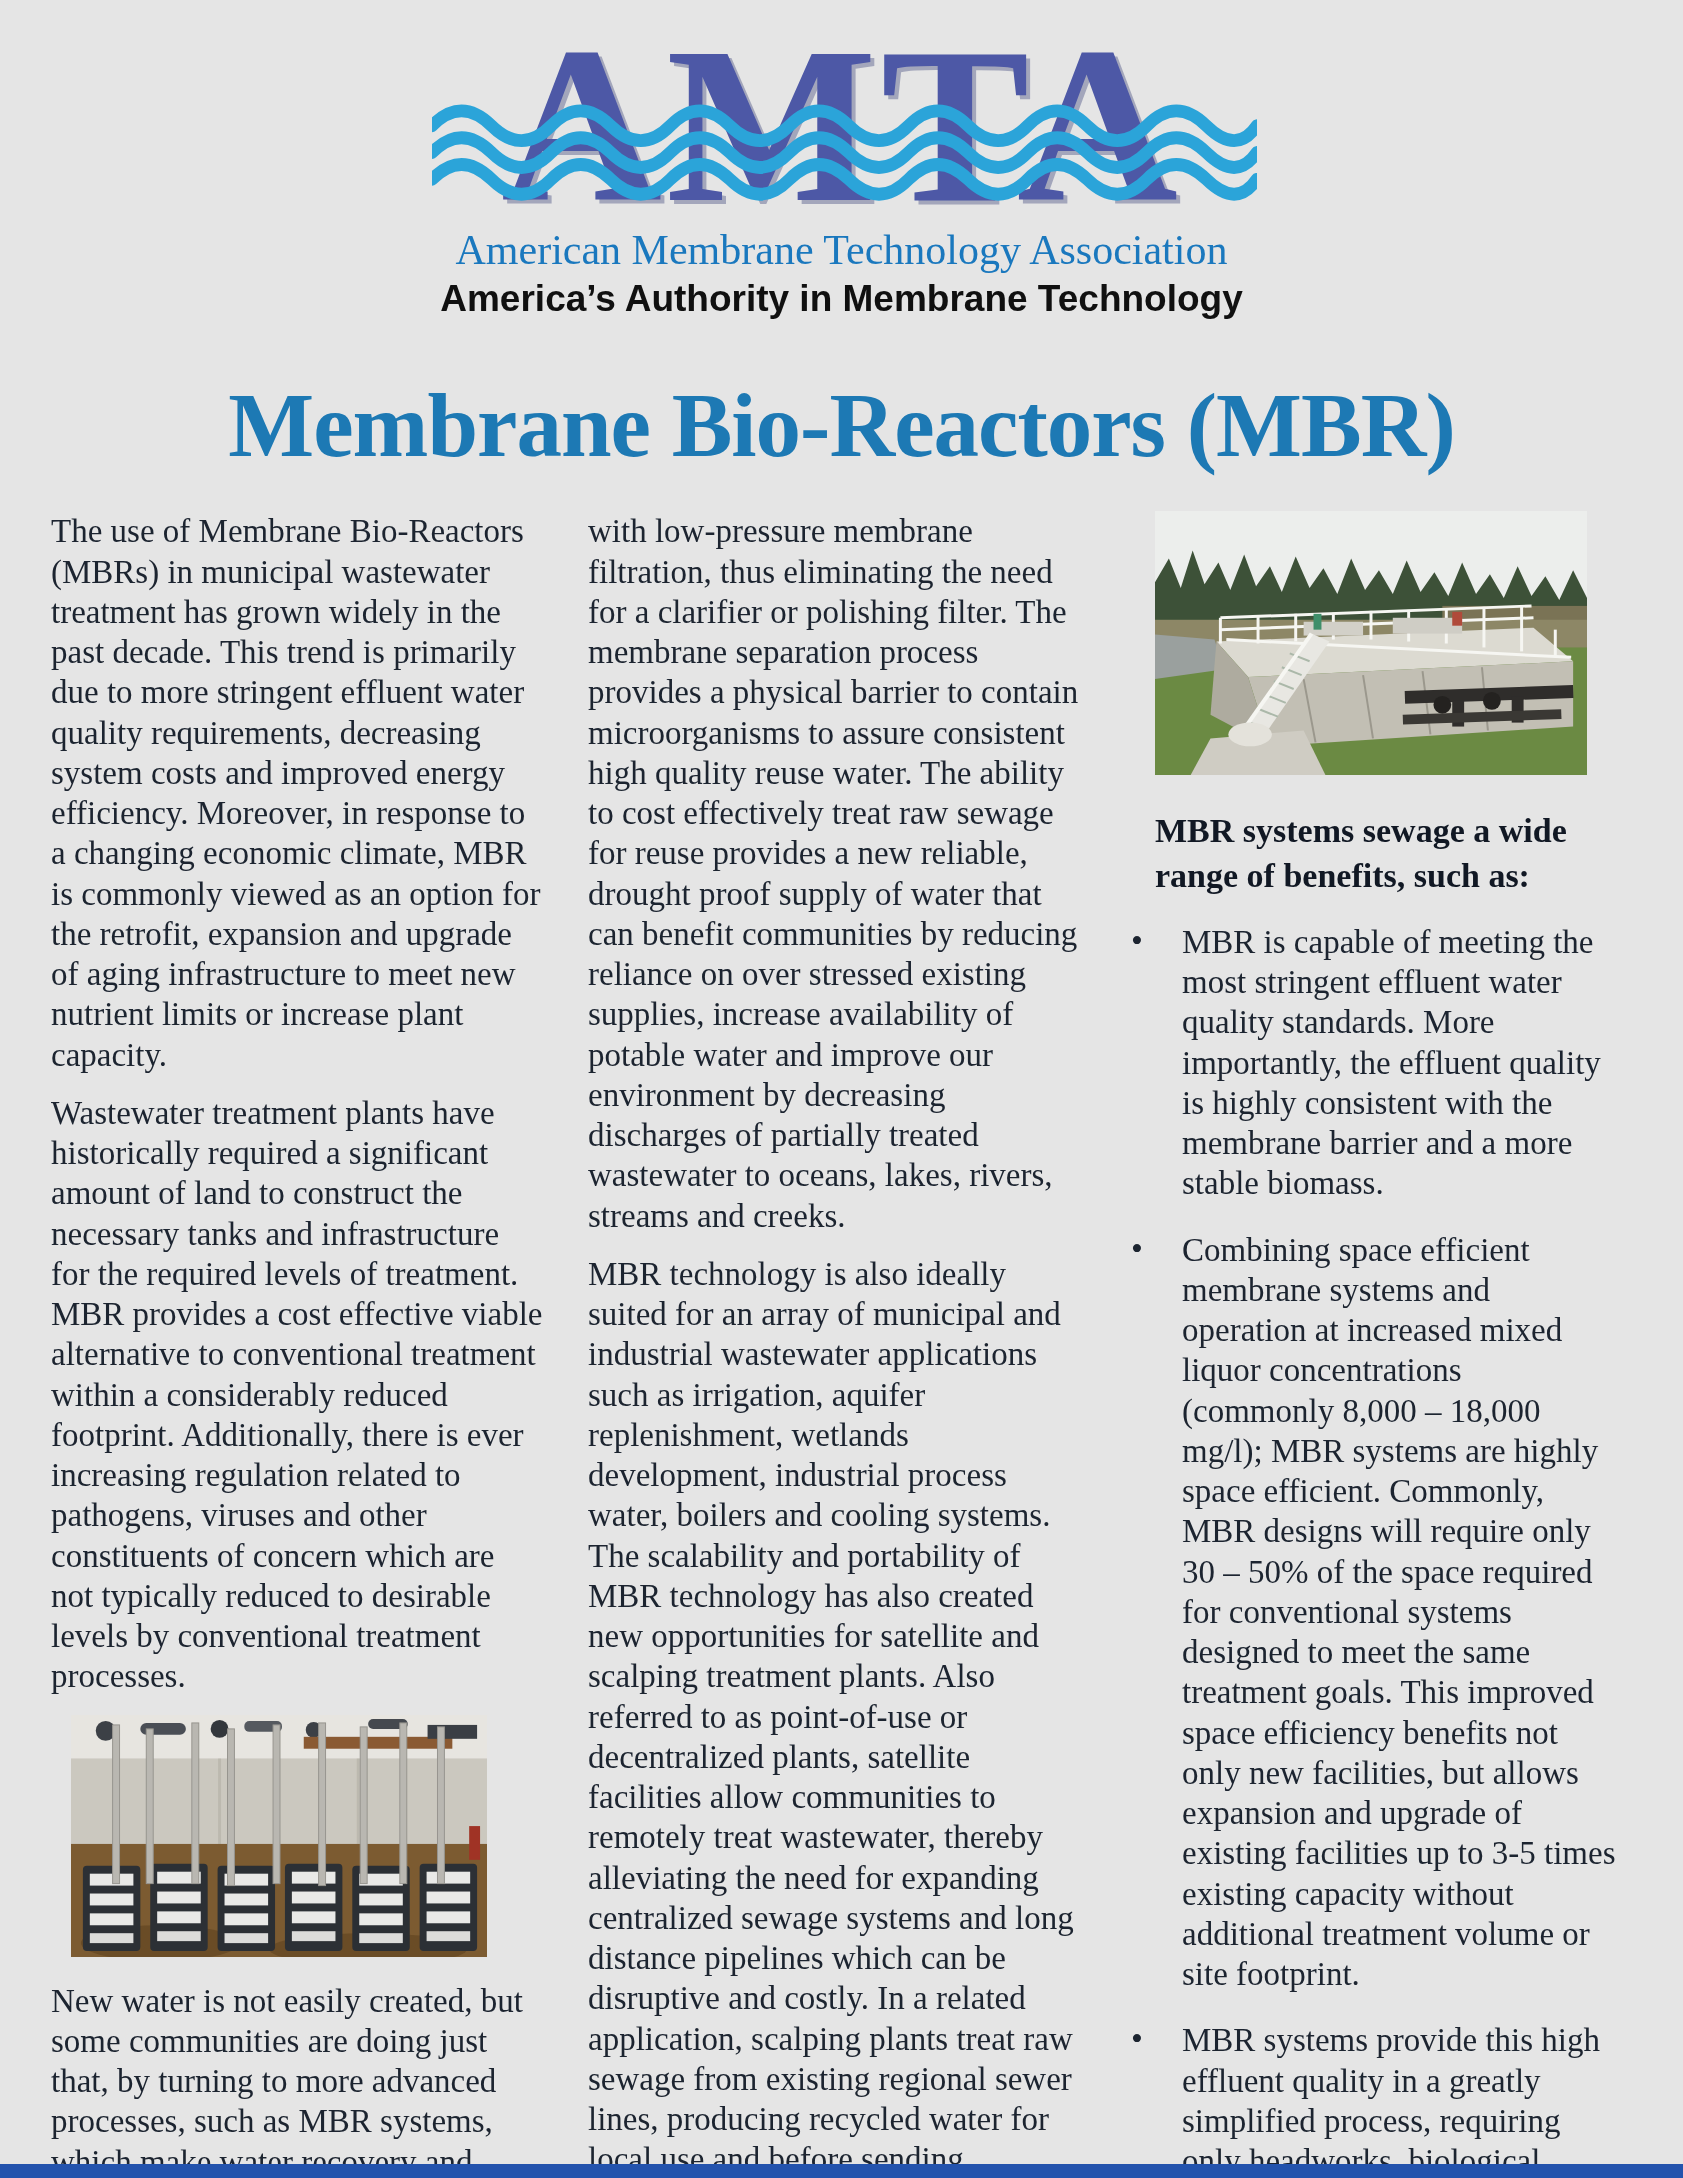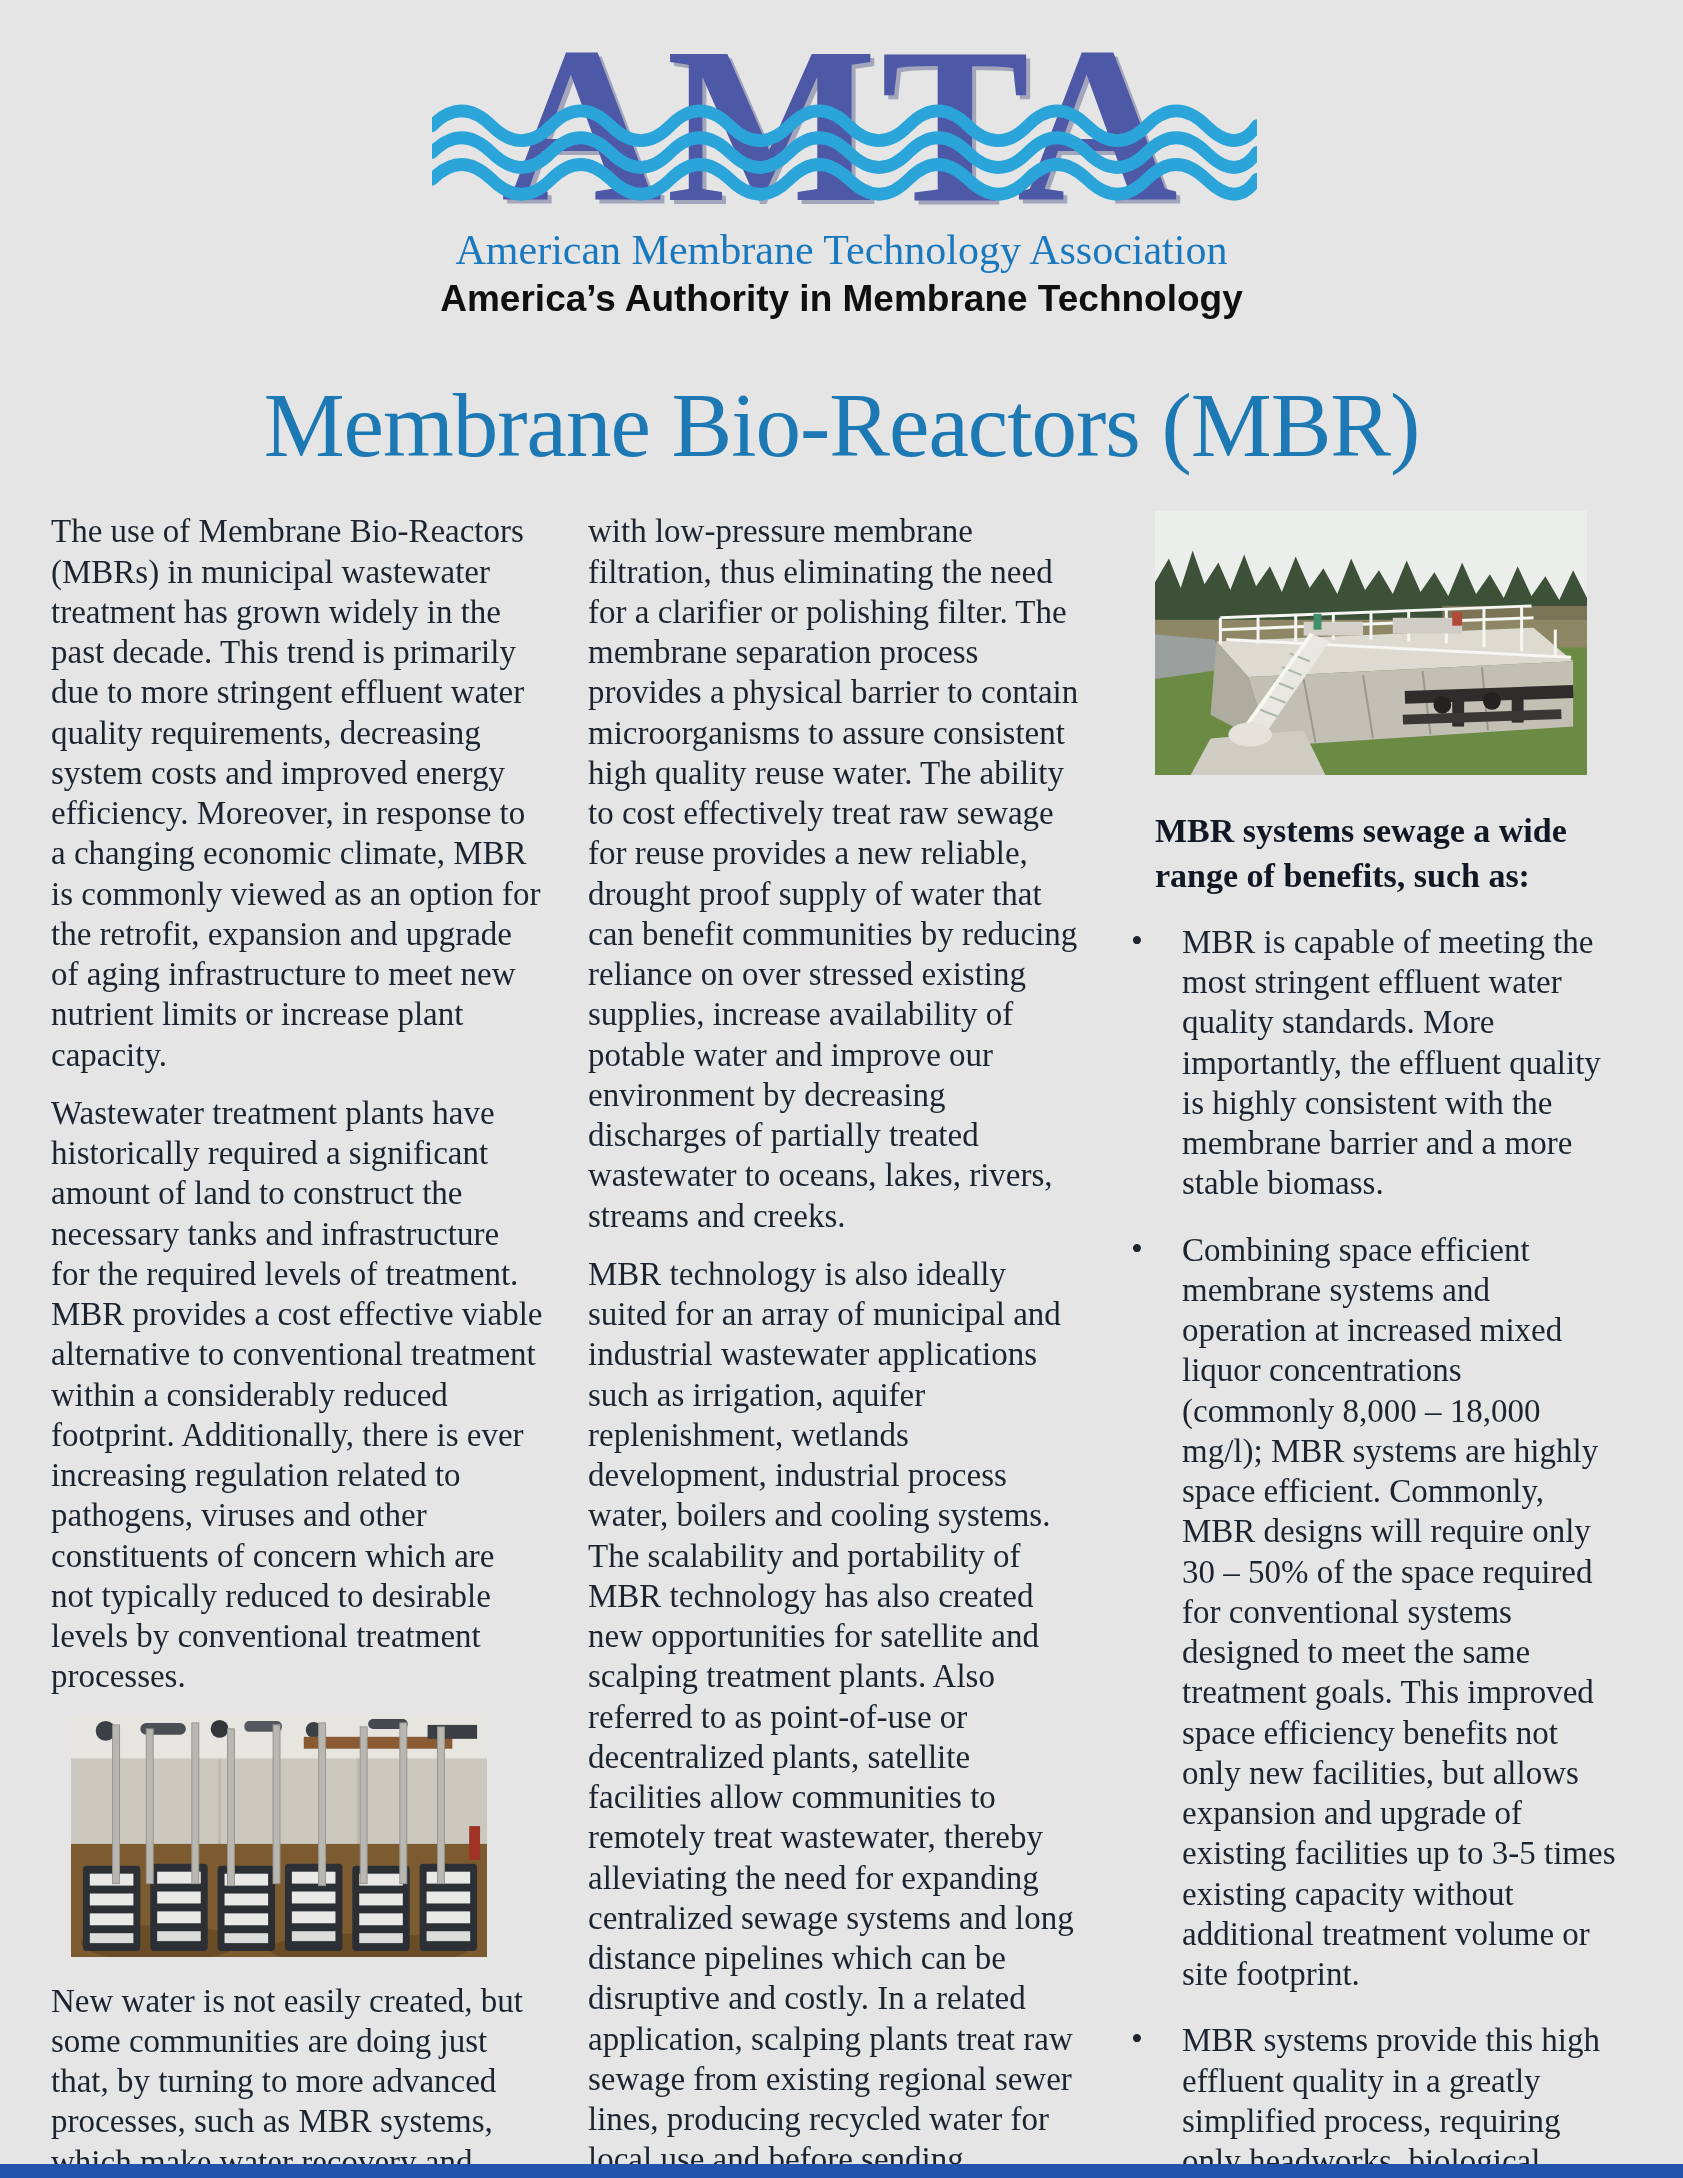--- a/index.html
+++ b/index.html
@@ -36,21 +36,21 @@
   .tagline{
     font-family:"Liberation Sans", sans-serif;
     font-weight:bold; font-size:37px; color:#101010;
     margin-top:8px; line-height:1.05;
   }
   
   .page-title{
     margin-top:59px;
     text-align:center;
     font-family:"Liberation Serif", serif;
-    font-weight:normal;
+    font-weight:bold;
     font-size:91px;
     color:#1d79b4;
     line-height:1.05;
     letter-spacing:-1px;
   }
   
   .columns{
     display:flex; gap:45px;
     padding:0 51px; margin-top:38px;
   }

